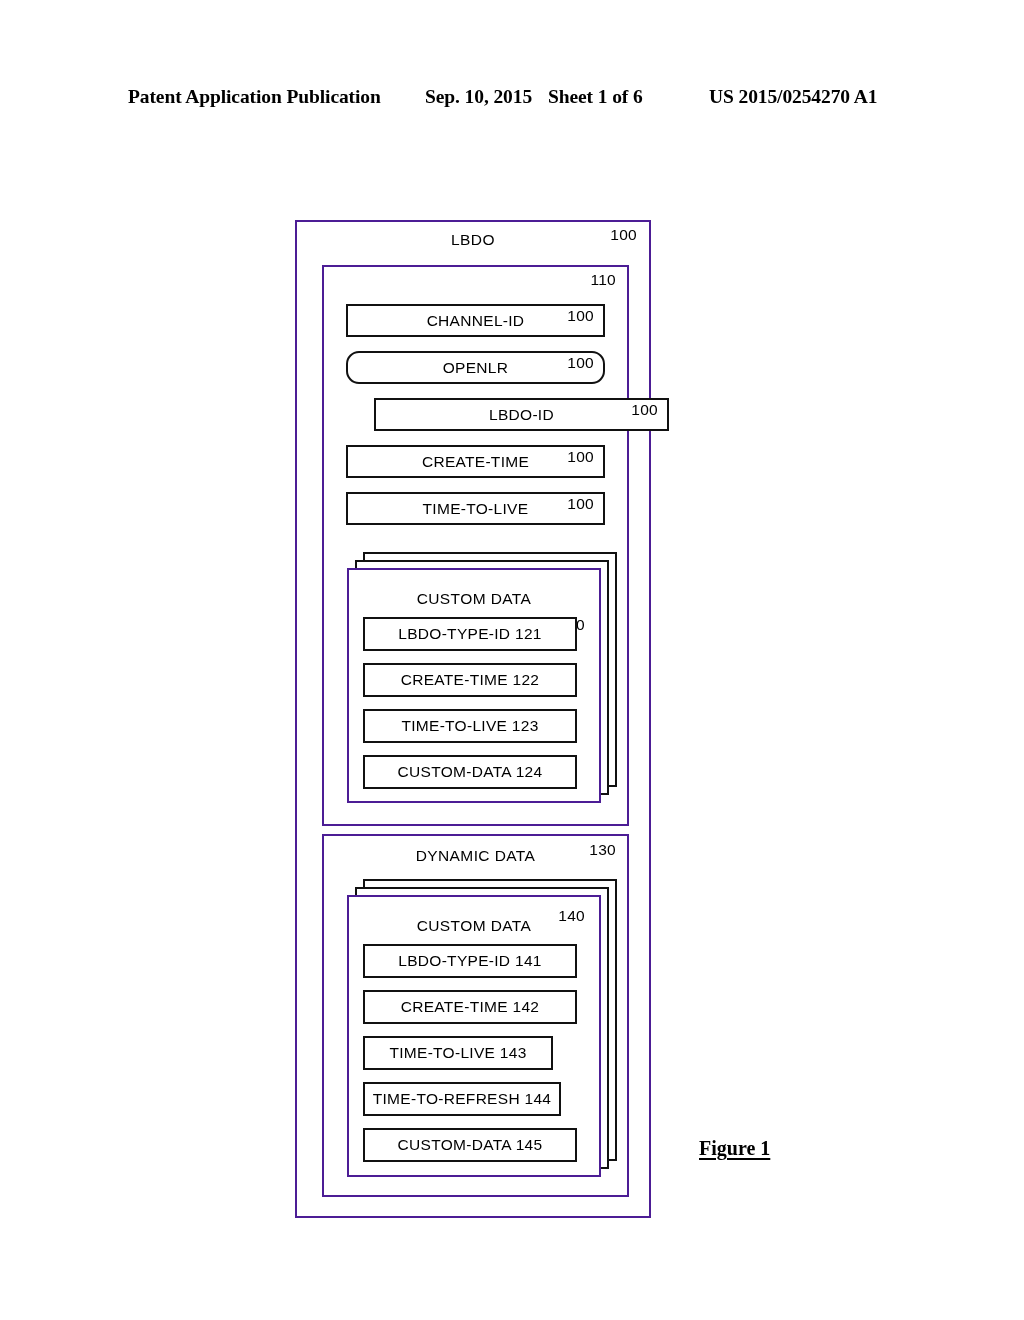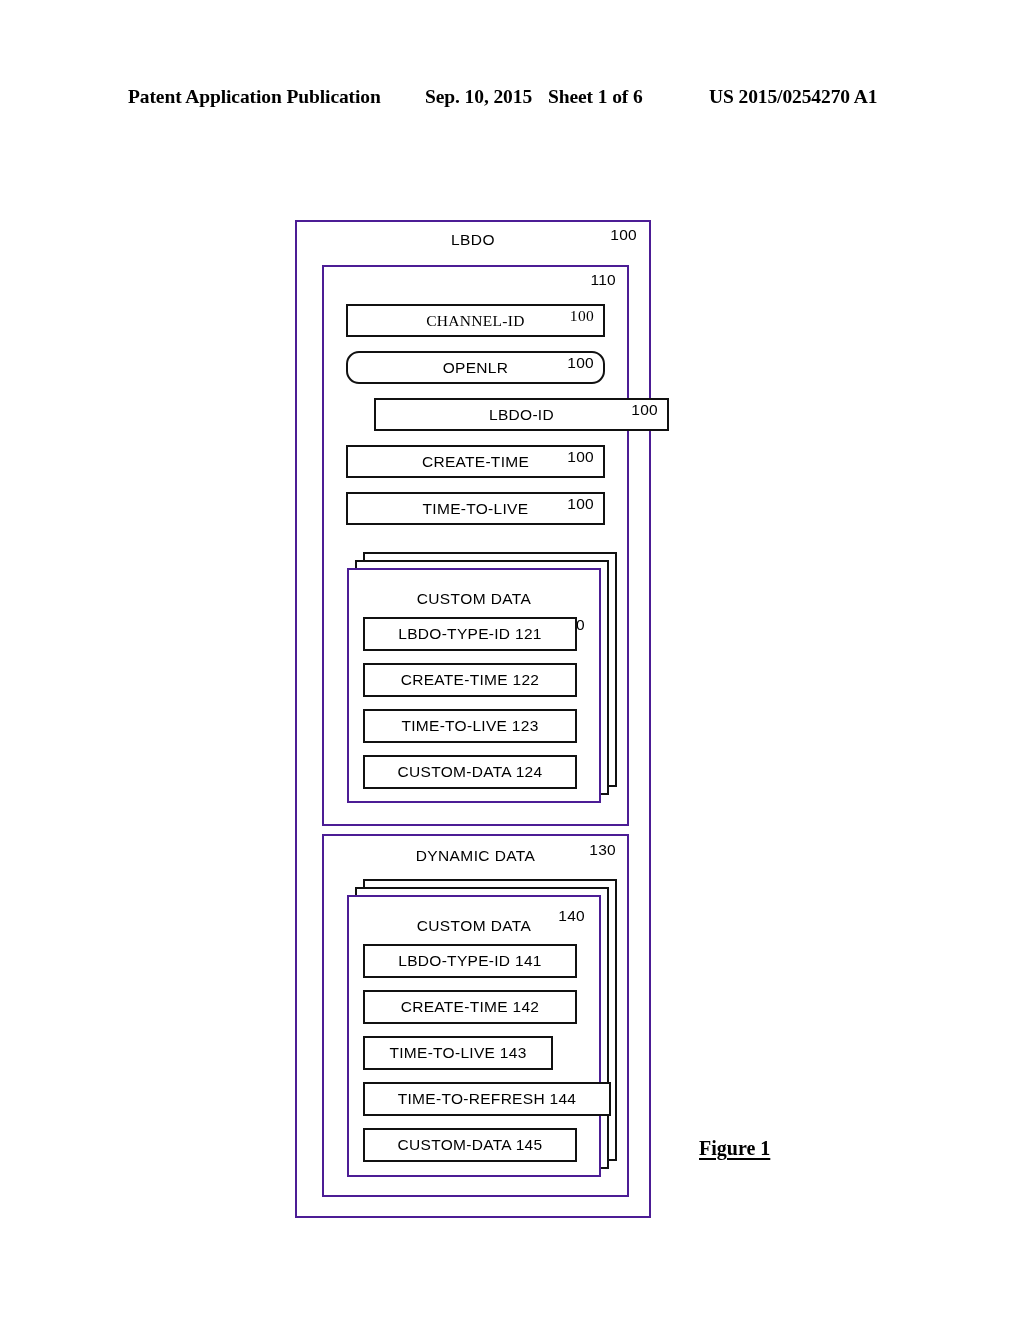--- a/index.html
+++ b/index.html
@@ -123,21 +123,21 @@
 
 <div class="box box-outer" style="left:295px; top:220px; width:356px; height:998px;">
 
   <div class="box-title" style="top:9px;">LBDO</div>
   <div class="ref" style="right:12px; top:4px;">100</div>
 
   <div class="box box-section" style="left:25px; top:43px; width:307px; height:561px;">
 
     <div class="ref" style="right:11px; top:4px;">110</div>
 
-    <div class="field" style="left:22px; top:37px; width:259px; height:33px;font-family:Liberation Serif, serif;">
+    <div class="field" style="left:22px; top:37px; width:259px; height:33px;">
       <div class="field-label">CHANNEL-ID</div>
       <div class="field-ref" style="right:9px; top:1px;">100</div>
     </div>
 
     <div class="field" style="left:22px; top:84px; width:259px; height:33px;border-radius:13px;">
       <div class="field-label">OPENLR</div>
       <div class="field-ref" style="right:9px; top:1px;">100</div>
     </div>
 
     <div class="field" style="left:22px; top:131px; width:295px; height:33px;margin-left:28px;">
@@ -191,21 +191,21 @@
 
       <div class="field" style="left:14px; top:47px; width:214px; height:34px;">
         <div class="field-label">LBDO-TYPE-ID  141</div>
       </div>
       <div class="field" style="left:14px; top:93px; width:214px; height:34px;">
         <div class="field-label">CREATE-TIME  142</div>
       </div>
       <div class="field" style="left:14px; top:139px; width:190px; height:34px;">
         <div class="field-label">TIME-TO-LIVE  143</div>
       </div>
-      <div class="field" style="left:14px; top:185px; width:248px; height:34px;padding-left:32px;">
+      <div class="field" style="left:14px; top:185px; width:198px; height:34px;padding-left:32px;">
         <div class="field-label">TIME-TO-REFRESH  144</div>
       </div>
       <div class="field" style="left:14px; top:231px; width:214px; height:34px;">
         <div class="field-label">CUSTOM-DATA  145</div>
       </div>
     </div>
   </div>
 
 </div>
 

